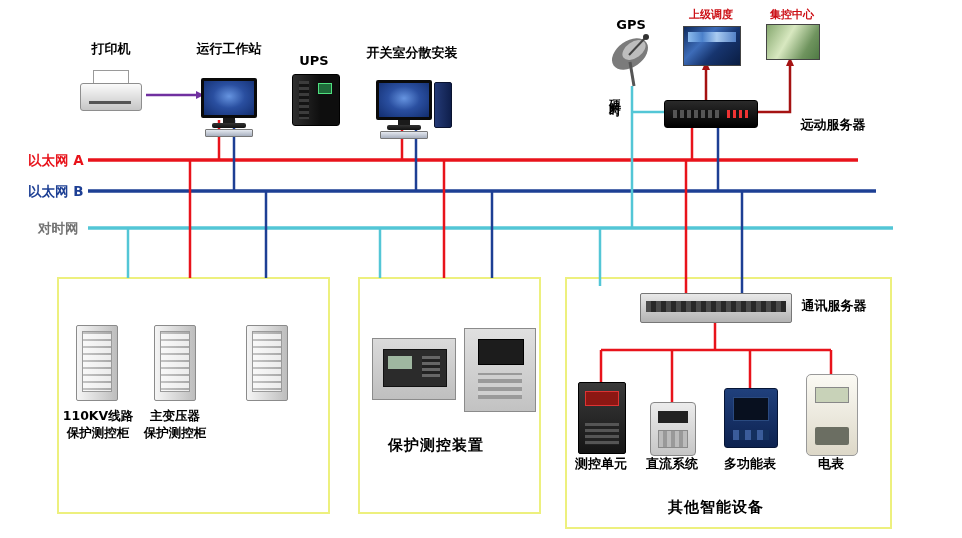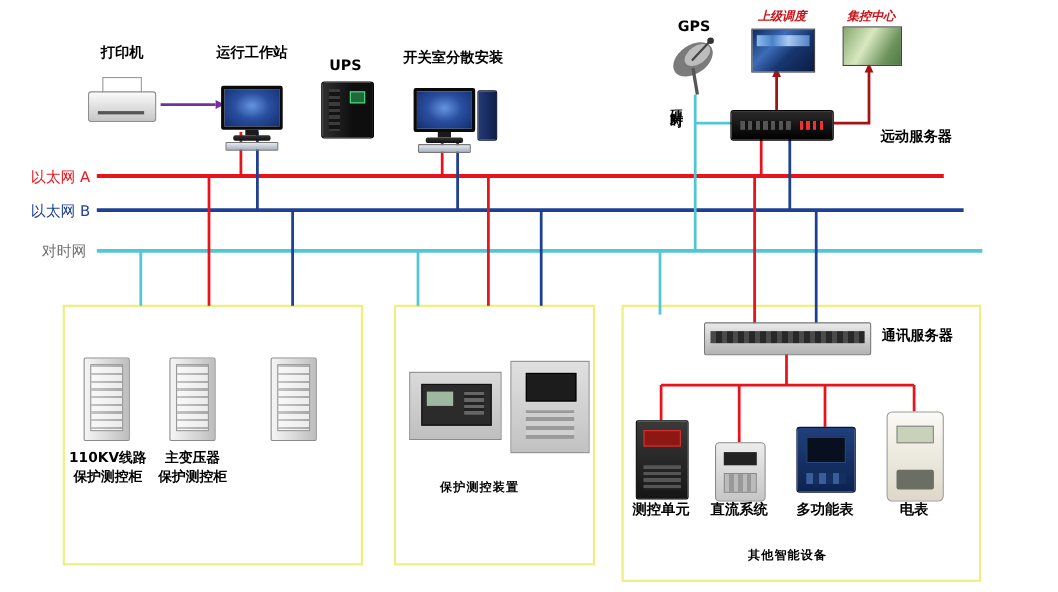--- a/index.html
+++ b/index.html
@@ -4,23 +4,23 @@
 <style>
   html,body{margin:0;padding:0;background:#fff;}
   .canvas{position:relative;width:962px;height:538px;background:#fff;overflow:hidden;
           font-family:"DejaVu Sans","Liberation Sans",sans-serif;color:#000;}
   .wires{position:absolute;left:0;top:0;z-index:1;pointer-events:none;}
   .zone{position:absolute;border:2px solid #edf07e;background:#fff;z-index:0;box-sizing:border-box;}
   .lbl{position:absolute;transform:translateX(-50%);font-weight:bold;font-size:13px;line-height:1.32;
        white-space:pre-line;text-align:center;z-index:5;}
   .lbl.sm{font-size:11px;}
   .lbl.xs{font-size:12.5px;}
-  .lbl.title{font-size:11px;letter-spacing:1px;}
-  .lbl.red{color:#cc1016;font-style:italic;}
-  .bus-label{position:absolute;font-weight:normal;font-size:13.5px;z-index:5;}
+  .lbl.title{font-size:15px;letter-spacing:1px;}
+  .lbl.red{color:#cc1016;}
+  .bus-label{position:absolute;font-weight:bold;font-size:13.5px;z-index:5;}
   .vtext{position:absolute;writing-mode:vertical-rl;text-orientation:upright;font-weight:bold;
          font-size:12px;letter-spacing:2px;z-index:5;}
   .dev{position:absolute;z-index:3;}
   
   .printer{width:62px;height:46px;}
   .printer .paper{position:absolute;left:13px;top:0;width:34px;height:16px;background:#fff;border:1px solid #9a9a9a;}
   .printer .pbody{position:absolute;left:0;top:13px;width:60px;height:26px;background:linear-gradient(#fafafa,#c6c6c6);
                   border:1px solid #8e8e8e;border-radius:3px;}
   .printer .slot{position:absolute;left:9px;top:31px;width:42px;height:3px;background:#555;}
   

